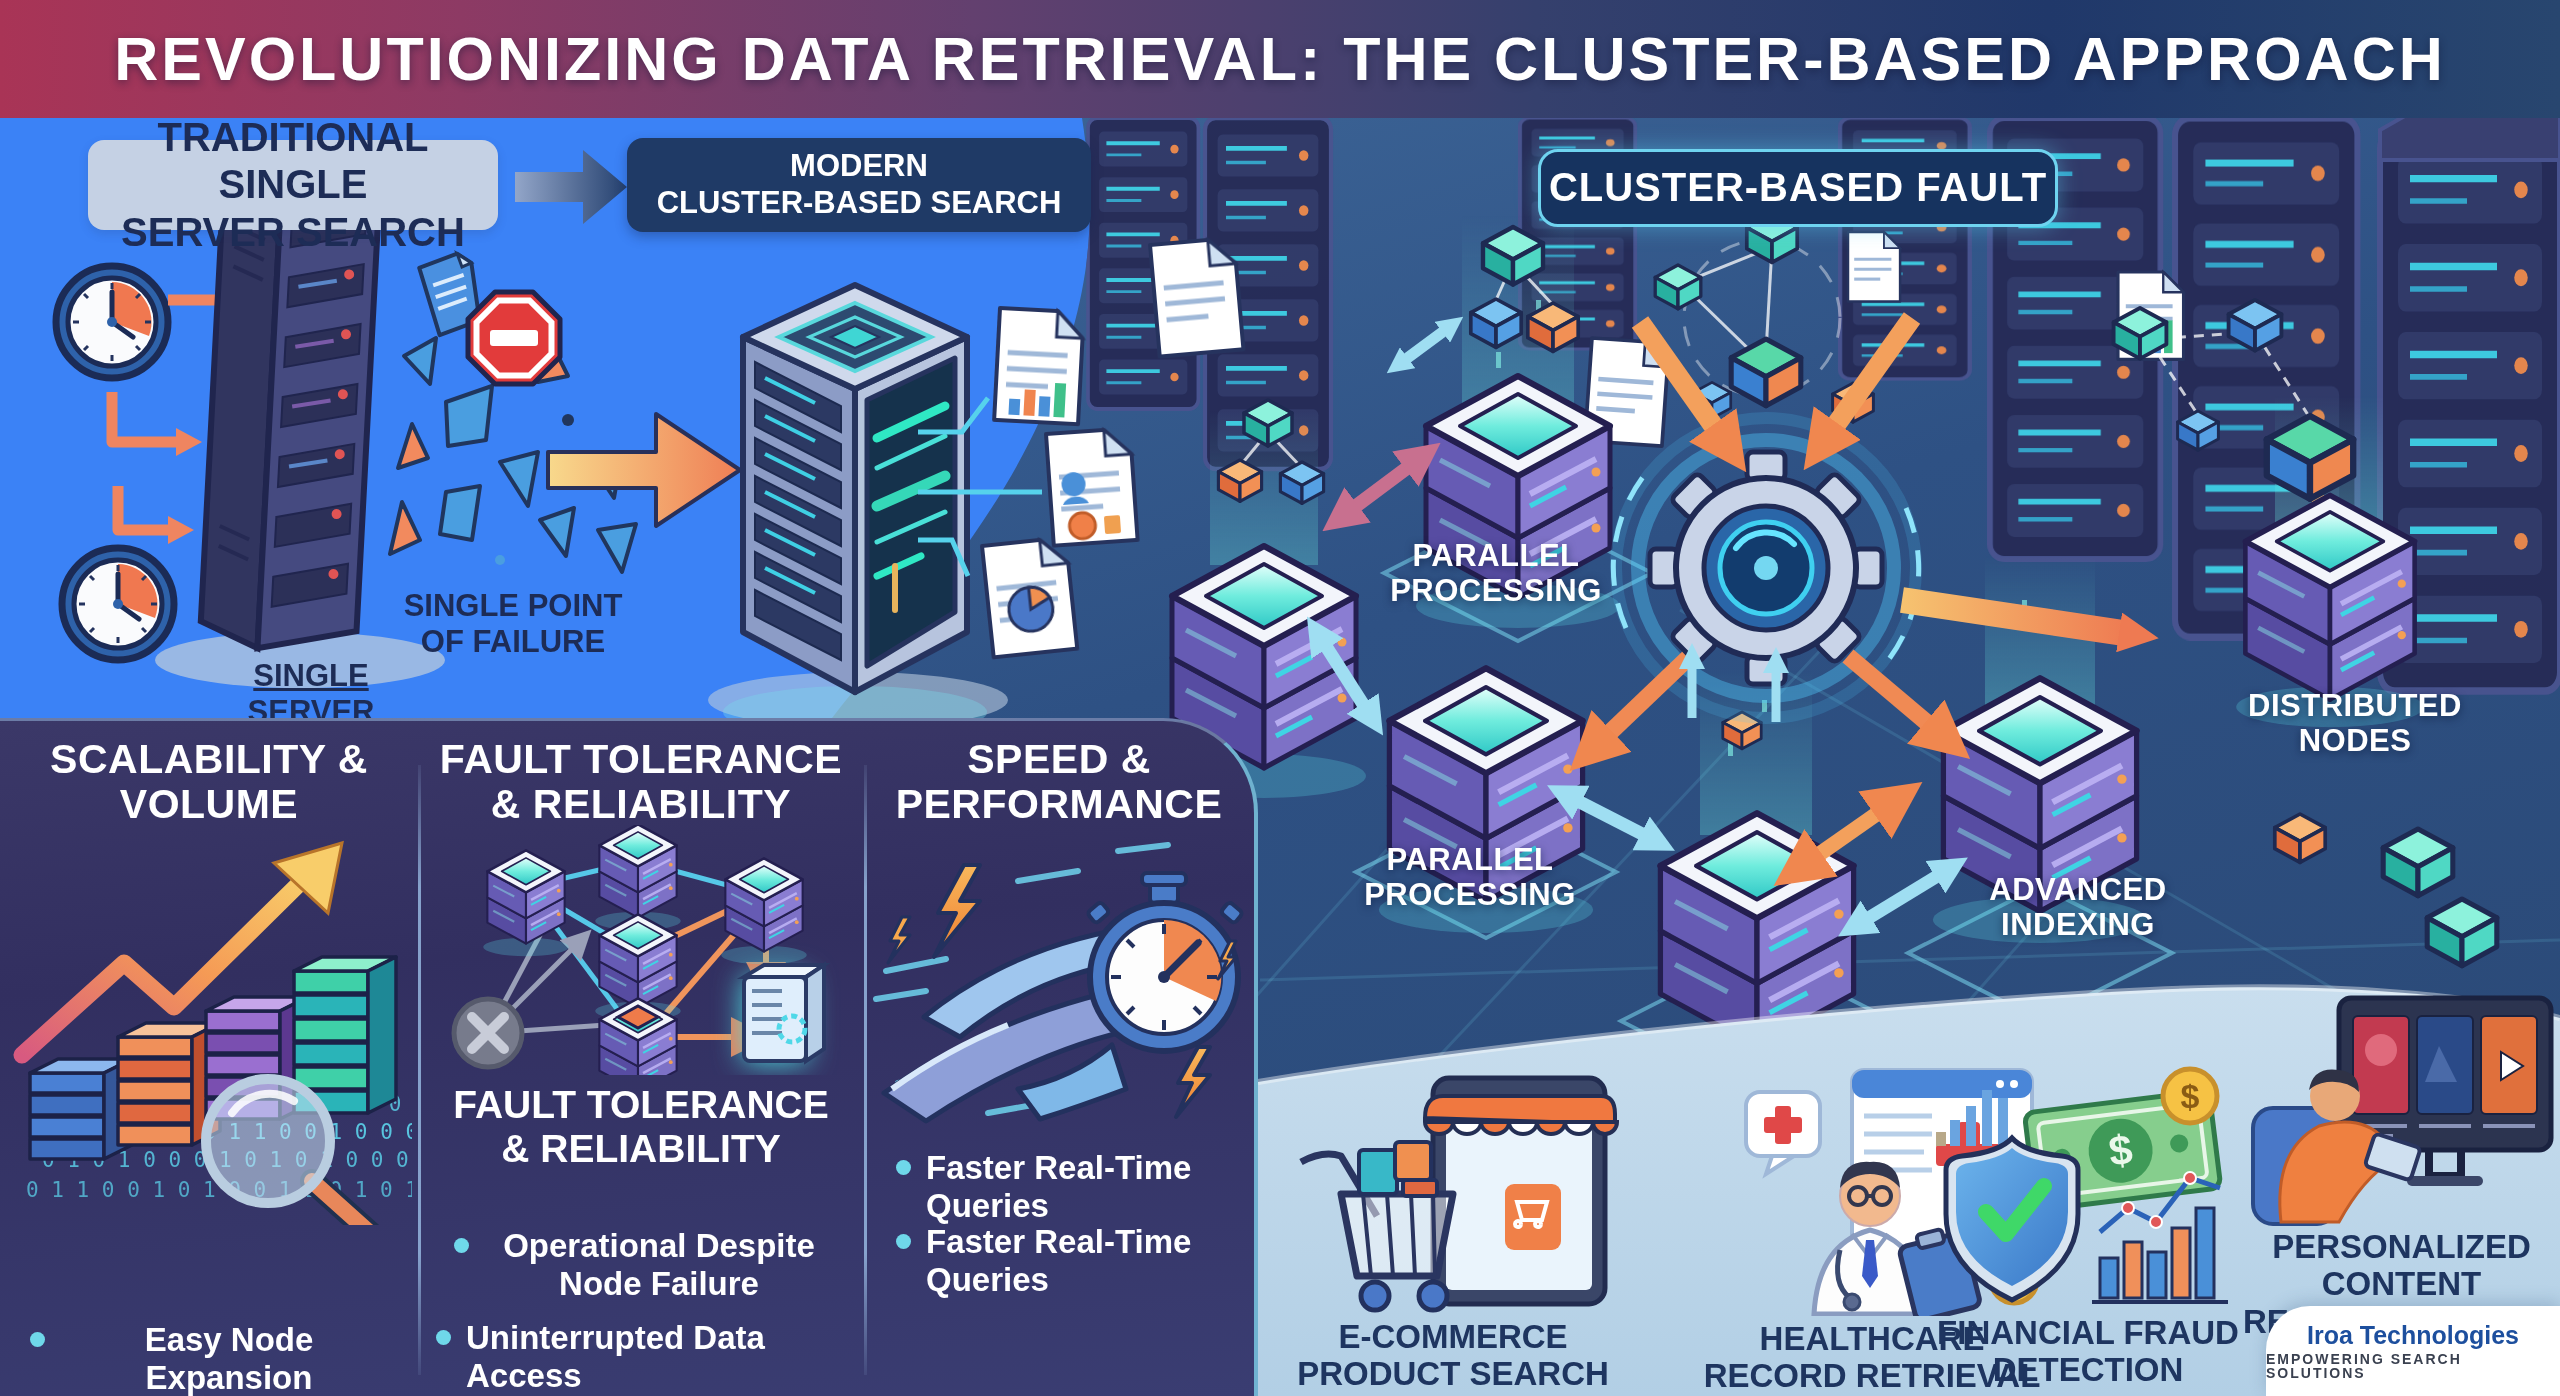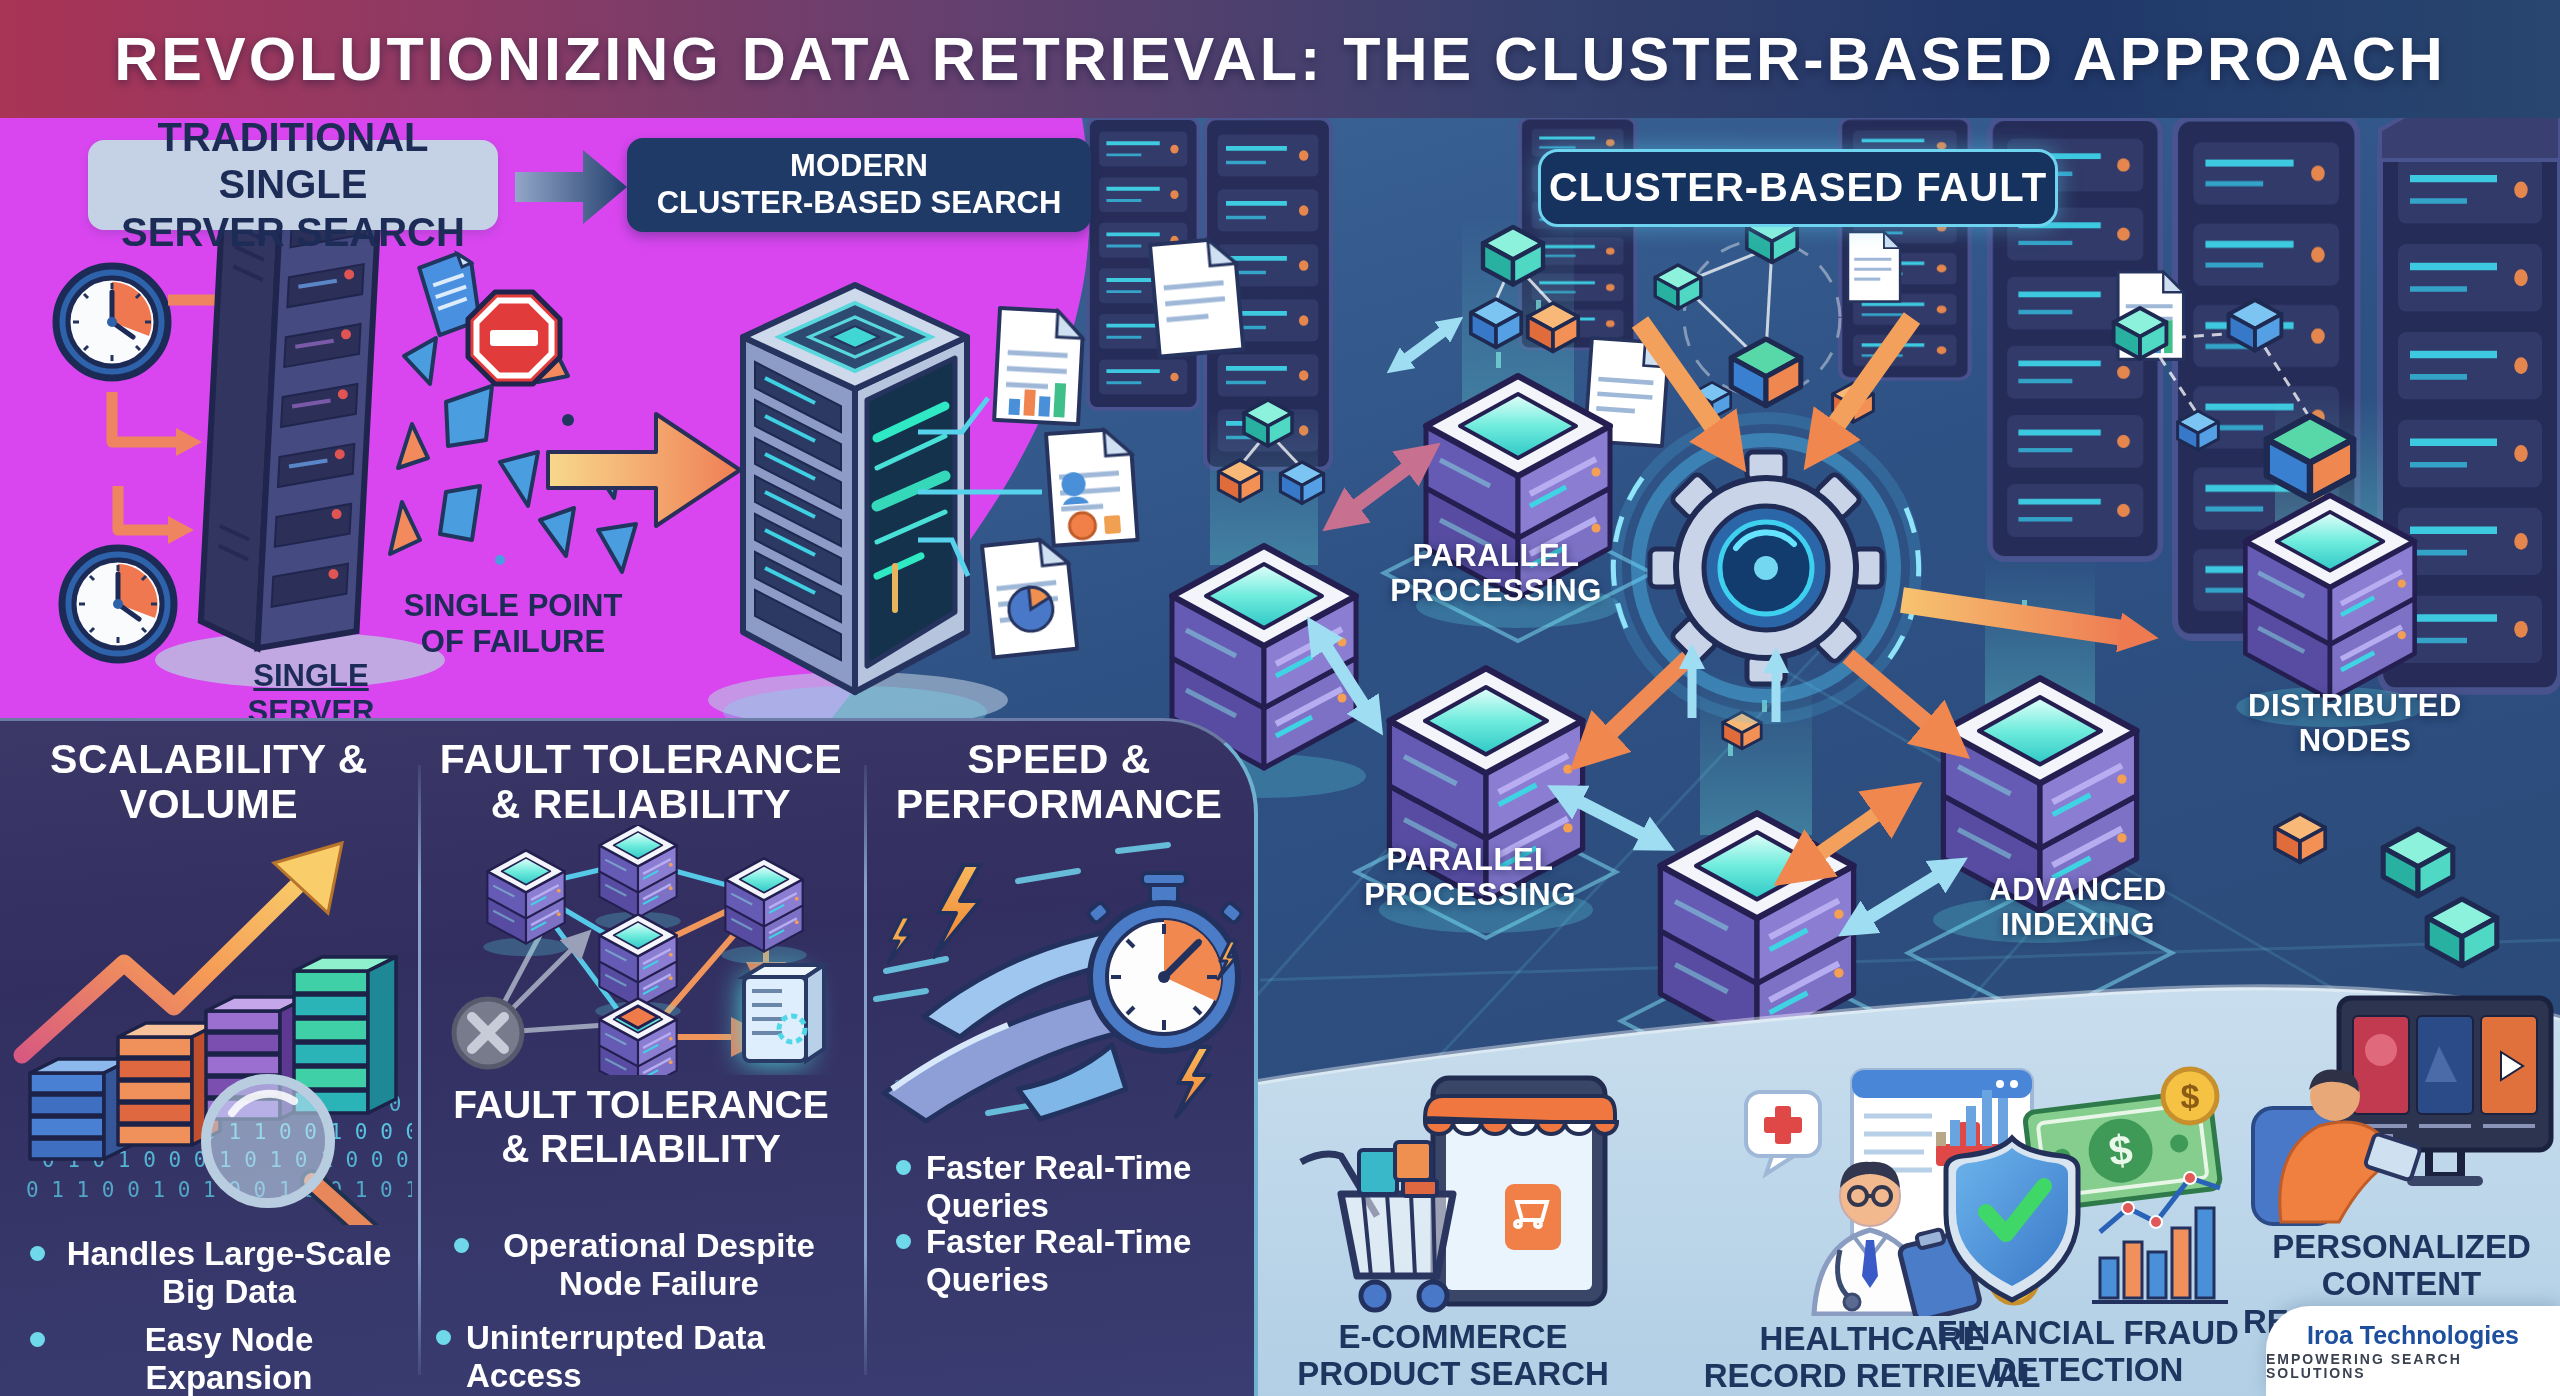--- a/index.html
+++ b/index.html
@@ -1,17 +1,17 @@
 <!DOCTYPE html>
 <html><head>
 <meta charset="utf-8">
 <style>
   html,body{margin:0;padding:0;background:#0b1020;}
   #stage{position:relative;width:2560px;height:1396px;overflow:hidden;
-         background:#d946ef;font-family:"Liberation Sans",sans-serif;}
+         background:#3b82f6;font-family:"Liberation Sans",sans-serif;}
   #stage *{box-sizing:border-box;}
   .abs{position:absolute;}
   .preline{white-space:pre-line;}
 
   
   #banner{left:0;top:0;width:2560px;height:118px;
     background:linear-gradient(90deg,#a93456 0%,#8d3a64 18%,#63406f 38%,#35406d 60%,#20386a 80%,#28466f 100%);
     display:flex;align-items:center;justify-content:center;}
   #banner .t{color:#fff;font-weight:700;font-size:61px;letter-spacing:3px;
     text-shadow:0 3px 8px rgba(15,20,50,.45);white-space:nowrap;}
@@ -628,25 +628,20 @@
         </g>
 
         <g>
           <line x1="306" y1="356" x2="364" y2="408" stroke="#203050" stroke-width="24" stroke-linecap="round"></line>
           <line x1="306" y1="356" x2="364" y2="408" stroke="#e8875a" stroke-width="16" stroke-linecap="round"></line>
           <circle cx="262" cy="316" r="62" fill="rgba(205,230,248,.55)" stroke="#203050" stroke-width="4"></circle>
           <circle cx="262" cy="316" r="62" fill="none" stroke="#b9cde0" stroke-width="10"></circle>
           <path d="M226,288 A46,46 0 0 1 288,276" fill="none" stroke="#fff" stroke-width="8" stroke-linecap="round" opacity=".85"></path>
         </g>
       </svg>
-      <div class="brow" style="left:30px;top:514px;width:368px;">
-        <span class="bdot"></span>
-        <span class="btext" style="text-align:center;flex:1;">Handles Large-Scale
-Big Data</span>
-      </div>
       <div class="brow" style="left:30px;top:600px;width:368px;">
         <span class="bdot"></span>
         <span class="btext" style="text-align:center;flex:1;">Easy Node Expansion</span>
       </div>
     </div>
 
     <div class="abs" style="left:418px;top:0;width:446px;height:678px;">
       <div class="ftitle preline" style="left:20px;width:406px;">FAULT TOLERANCE
 &amp; RELIABILITY</div>
       <svg class="abs" style="left:8px;top:104px;" width="430" height="250" viewBox="0 0 430 250">

